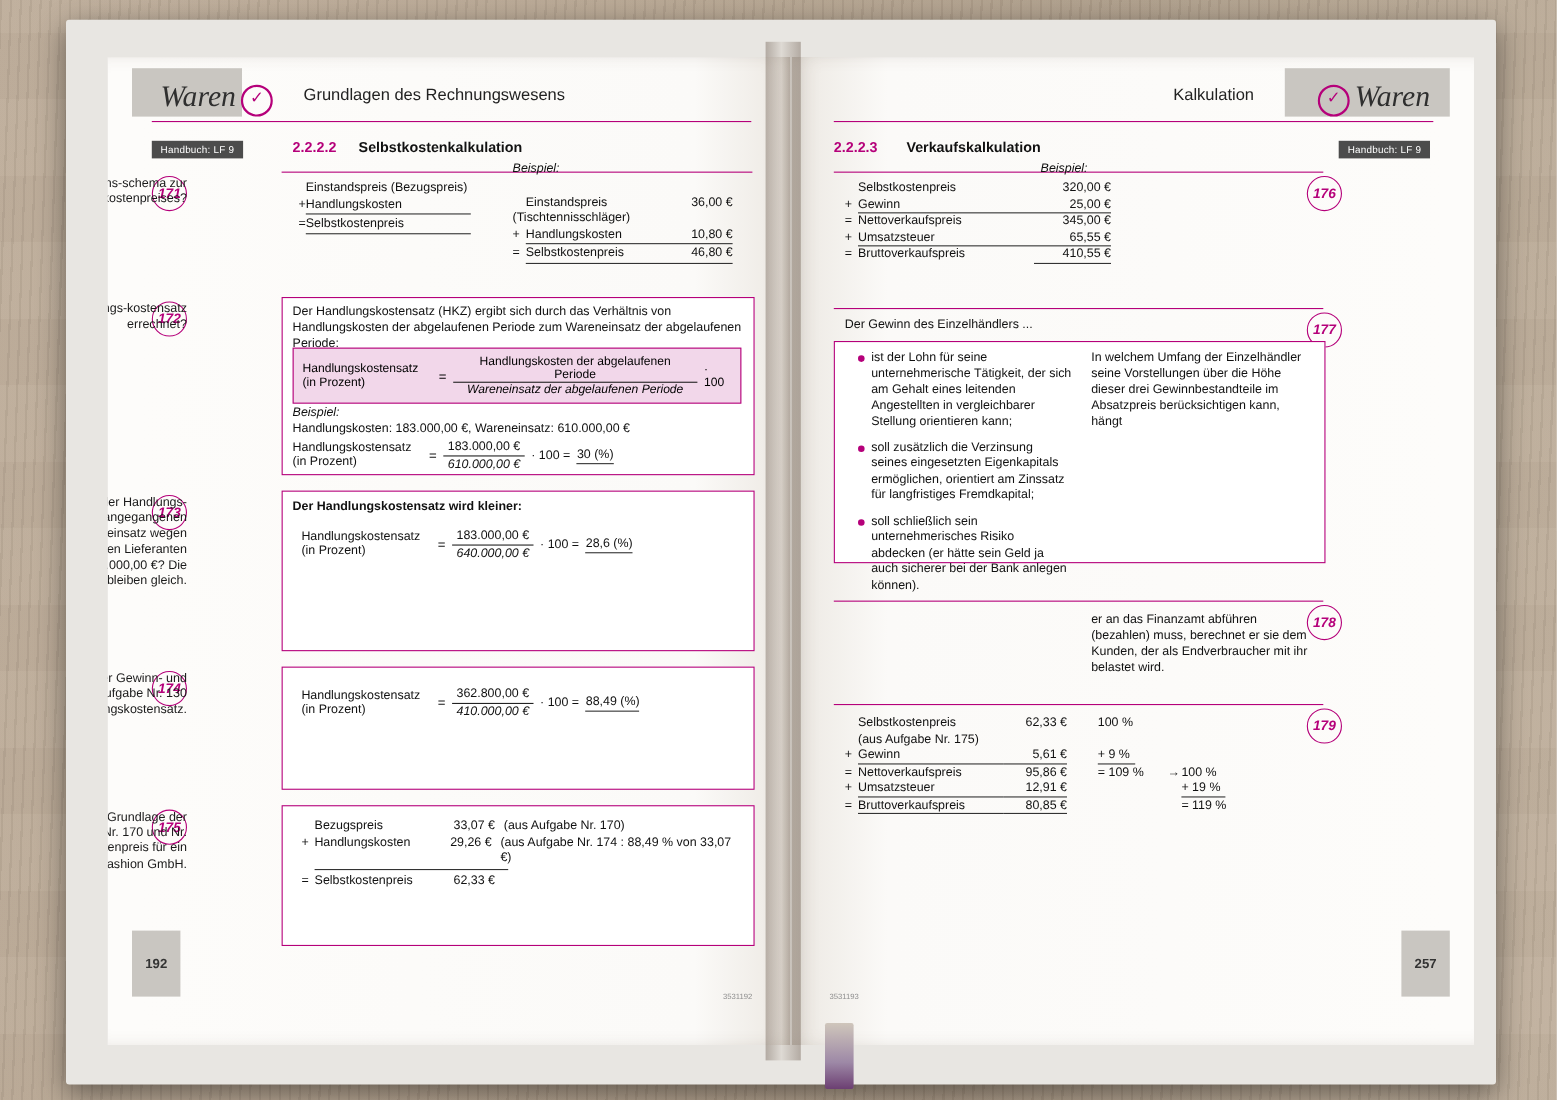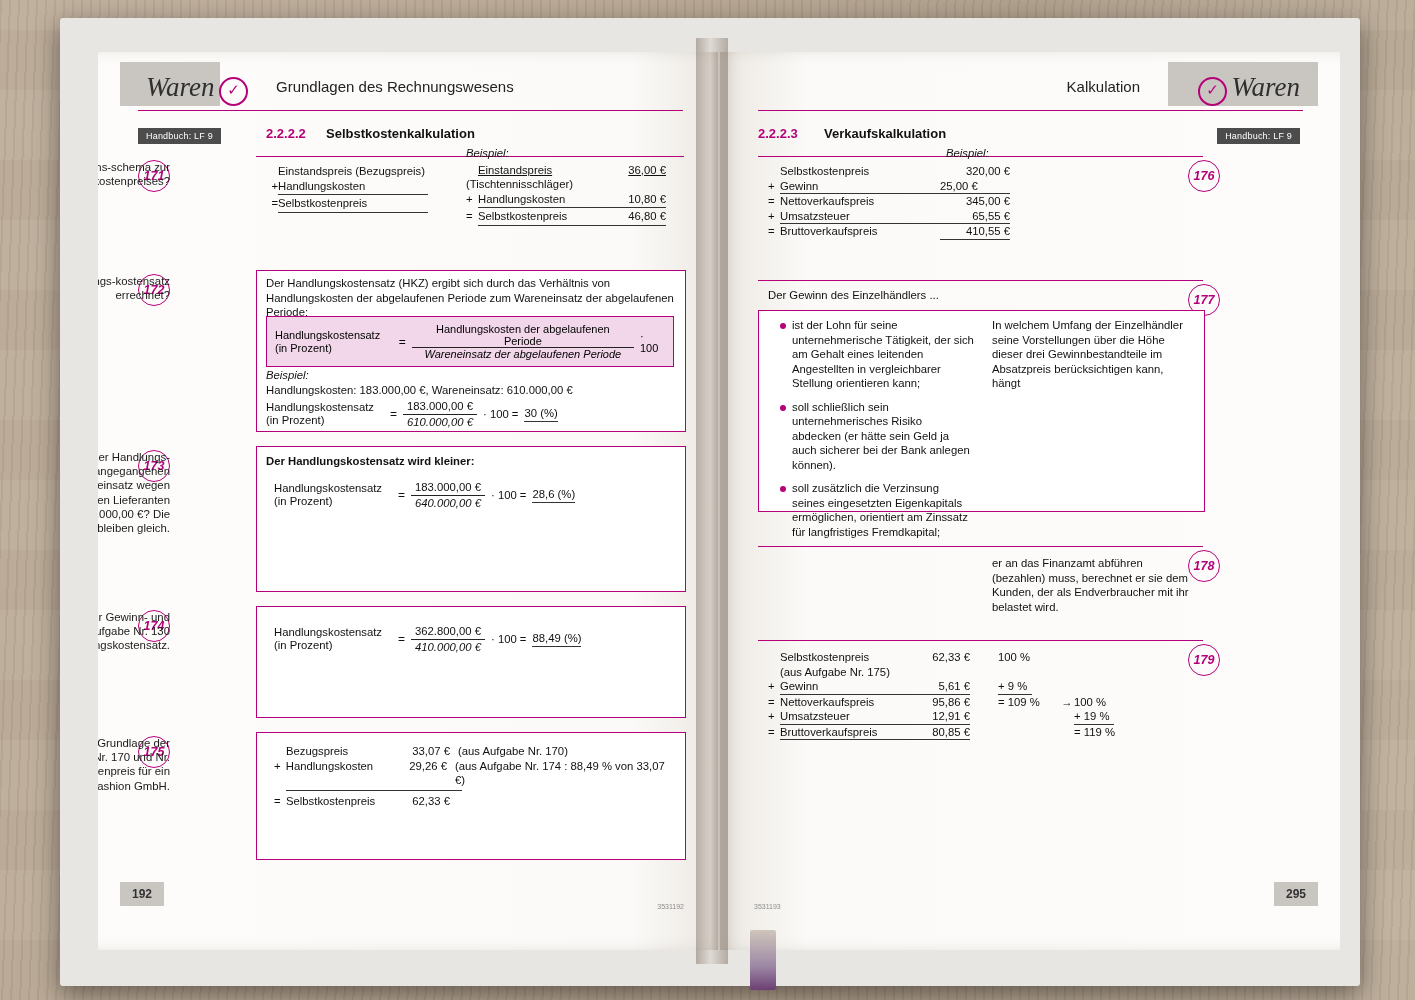--- a/index.html
+++ b/index.html
@@ -84,21 +84,21 @@
   .frac{display:inline-block;text-align:center;vertical-align:middle;}
   .frac .n{border-bottom:1px solid #222;padding:0 4px;}
   .frac .d{padding:0 4px;font-style:italic;}
   ul.bul{margin:0;padding-left:14px;list-style:none;}
   ul.bul li{position:relative;margin-bottom:9px;}
   ul.bul li:before{
     content:"";position:absolute;left:-12px;top:5px;width:6px;height:6px;border-radius:50%;background:#b5007a;
   }
   .pg{
     position:absolute;bottom:44px;background:#c9c6c1;color:#333;font-size:12px;
-    padding:5px 12px;font-weight:bold;
+    padding:23px 12px;font-weight:bold;
   }
   .code{position:absolute;bottom:40px;font-size:7px;color:#8d8d8d;}
 </style>
 </head>
 <body>
 
 <div class="backdrop"></div>
 
 <div class="book">
 
@@ -135,21 +135,21 @@
         </div>
       <div style="border-top:1px solid #333;width:150px;margin:1px 0 1px 12px;"></div>
       <div class="mono-row">
           <span style="display:inline-block;width:12px;">=</span>
           <span>Selbstkostenpreis</span>
         </div>
       <div style="border-top:1px solid #333;width:150px;margin:1px 0 0 12px;"></div>
     </div>
     <div class="content" style="left:368px;top:94px;width:200px;">
       <div class="bsp">Beispiel:</div>
-      <div class="mono-row" style="justify-content:space-between;margin-top:2px;text-decoration:underline;">
+      <div class="mono-row" style="justify-content:space-between;margin-top:16px;">
         <span><span style="display:inline-block;width:12px;"></span><span>Einstandspreis</span></span>
         <span class="amt">36,00 €</span>
       </div>
       <div style="">(Tischtennisschläger)</div>
       <div class="mono-row" style="justify-content:space-between;">
         <span><span style="display:inline-block;width:12px;">+</span><span>Handlungskosten</span></span>
         <span class="amt">10,80 €</span>
       </div>
       <div style="border-top:1px solid #333;margin:1px 0 1px 12px;"></div>
       <div class="mono-row" style="justify-content:space-between;">
@@ -280,21 +280,21 @@
     <div class="content" style="left:48px;top:112px;width:300px;">
       <div style="position:absolute;left:178px;top:-18px;" class="bsp">Beispiel:</div>
       <div style="display:flex;">
         <span style="display:inline-block;width:12px;"></span>
         <span style="display:inline-block;width:160px;">Selbstkostenpreis</span>
         <span style="display:inline-block;width:70px;text-align:right;">320,00 €</span>
       </div>
       <div style="display:flex;">
         <span style="display:inline-block;width:12px;">+</span>
         <span style="display:inline-block;width:160px;">Gewinn</span>
-        <span style="display:inline-block;width:70px;text-align:left;">25,00 €</span>
+        <span style="display:inline-block;width:70px;text-align:right;">25,00 €</span>
       </div>
       <div style="display:flex;">
           <span style="display:inline-block;width:12px;"></span>
           <span style="display:inline-block;width:160px;border-top:1px solid #333;"></span>
           <span style="display:inline-block;width:70px;border-top:1px solid #333;"></span>
         </div>
       <div style="display:flex;">
         <span style="display:inline-block;width:12px;">=</span>
         <span style="display:inline-block;width:160px;">Nettoverkaufspreis</span>
         <span style="display:inline-block;width:70px;text-align:right;">345,00 €</span>
@@ -322,22 +322,22 @@
     </div>
 
     <div class="num" style="right:120px;top:232px;">177</div>
 
     <div class="boxtop" style="left:38px;top:228px;width:445px;"></div>
     <div class="content" style="left:48px;top:236px;width:430px;">Der Gewinn des Einzelhändlers ...</div>
     <div class="box" style="left:38px;top:258px;width:445px;height:200px;"></div>
     <div class="content" style="left:58px;top:266px;width:196px;">
       <ul class="bul">
         <li>ist der Lohn für seine unternehmerische Tätigkeit, der sich am Gehalt eines leitenden Angestellten in vergleichbarer Stellung orientieren kann;</li>
+        <li>soll zusätzlich die Verzinsung seines eingesetzten Eigenkapitals ermöglichen, orientiert am Zinssatz für langfristiges Fremdkapital;</li>
         <li>soll schließlich sein unternehmerisches Risiko abdecken (er hätte sein Geld ja auch sicherer bei der Bank anlegen können).</li>
-        <li>soll zusätzlich die Verzinsung seines eingesetzten Eigenkapitals ermöglichen, orientiert am Zinssatz für langfristiges Fremdkapital;</li>
       </ul>
     </div>
     <div class="content" style="left:272px;top:266px;width:198px;">In welchem Umfang der Einzelhändler seine Vorstellungen über die Höhe dieser drei Gewinnbestandteile im Absatzpreis berücksichtigen kann, hängt</div>
 
     <div class="num" style="right:120px;top:498px;">178</div>
 
     <div class="boxtop" style="left:38px;top:494px;width:445px;"></div>
     <div class="content" style="left:272px;top:504px;width:200px;">er an das Finanzamt abführen (bezahlen) muss, berechnet er sie dem Kunden, der als Endverbraucher mit ihr belastet wird.</div>
 
     <div class="num" style="right:120px;top:592px;">179</div>
@@ -402,19 +402,19 @@
         <span style="display:inline-block;width:14px;"></span>
         <span style="display:inline-block;width:54px;text-align:left;">= 119 %</span>
       </div>
       <div style="display:flex;">
         <span style="display:inline-block;width:12px;"></span>
         <span style="display:inline-block;width:132px;border-top:1px solid #333;"></span>
         <span style="display:inline-block;width:58px;border-top:1px solid #333;"></span>
       </div>
     </div>
 
-    <div class="pg" style="right:22px;">295</div>
+    <div class="pg" style="right:22px;">257</div>
     <div class="code" style="left:34px;">3531193</div>
   </div>
 
   <div class="gutter"></div>
   <div class="ribbon"></div>
 </div>
 
 </body></html>

